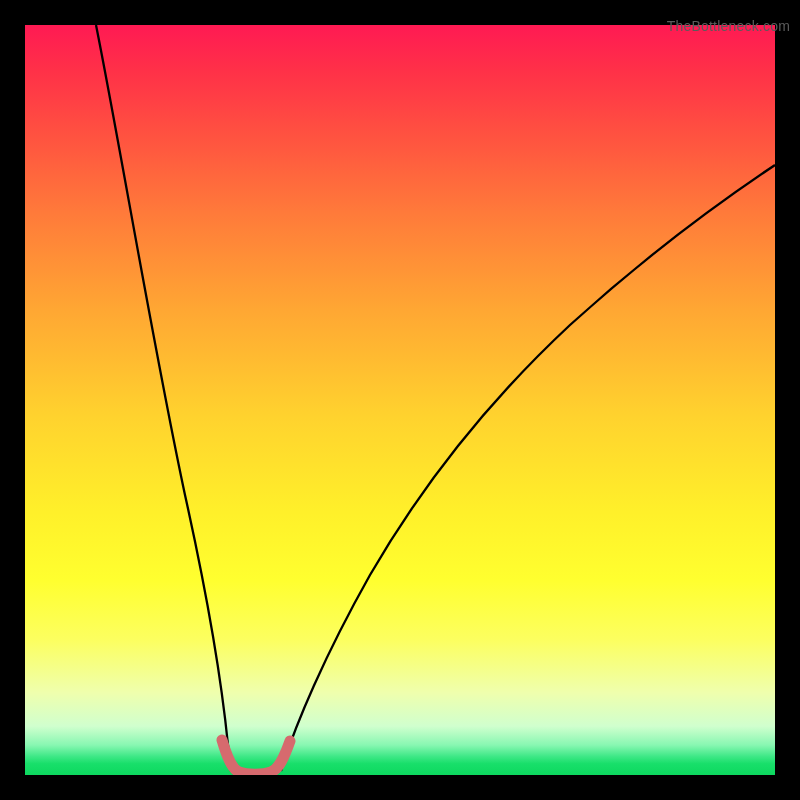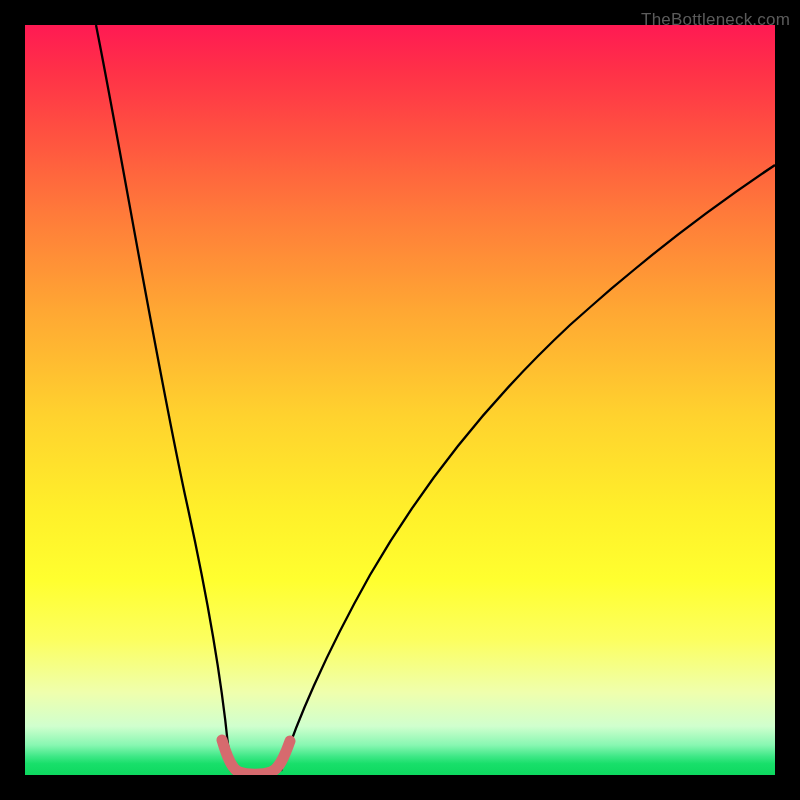--- a/index.html
+++ b/index.html
@@ -30,24 +30,24 @@
       #d0ffce 93.5%,
       #88f7b2 96%,
       #3fe887 97.5%,
       #18df6a 98.5%,
       #0dd85f 100%
     );
     overflow: hidden;
   }
   .watermark {
     position: absolute;
-    top: 10px;
+    top: 18px;
     right: 10px;
     font-family: Arial, Helvetica, sans-serif;
-    font-size: 17px;
+    font-size: 14px;
     color: #5b5b5b;
     letter-spacing: 0.2px;
     user-select: none;
   }
   svg.curve {
     position: absolute;
     left: 0; top: 0;
     width: 750px;
     height: 750px;
   }

